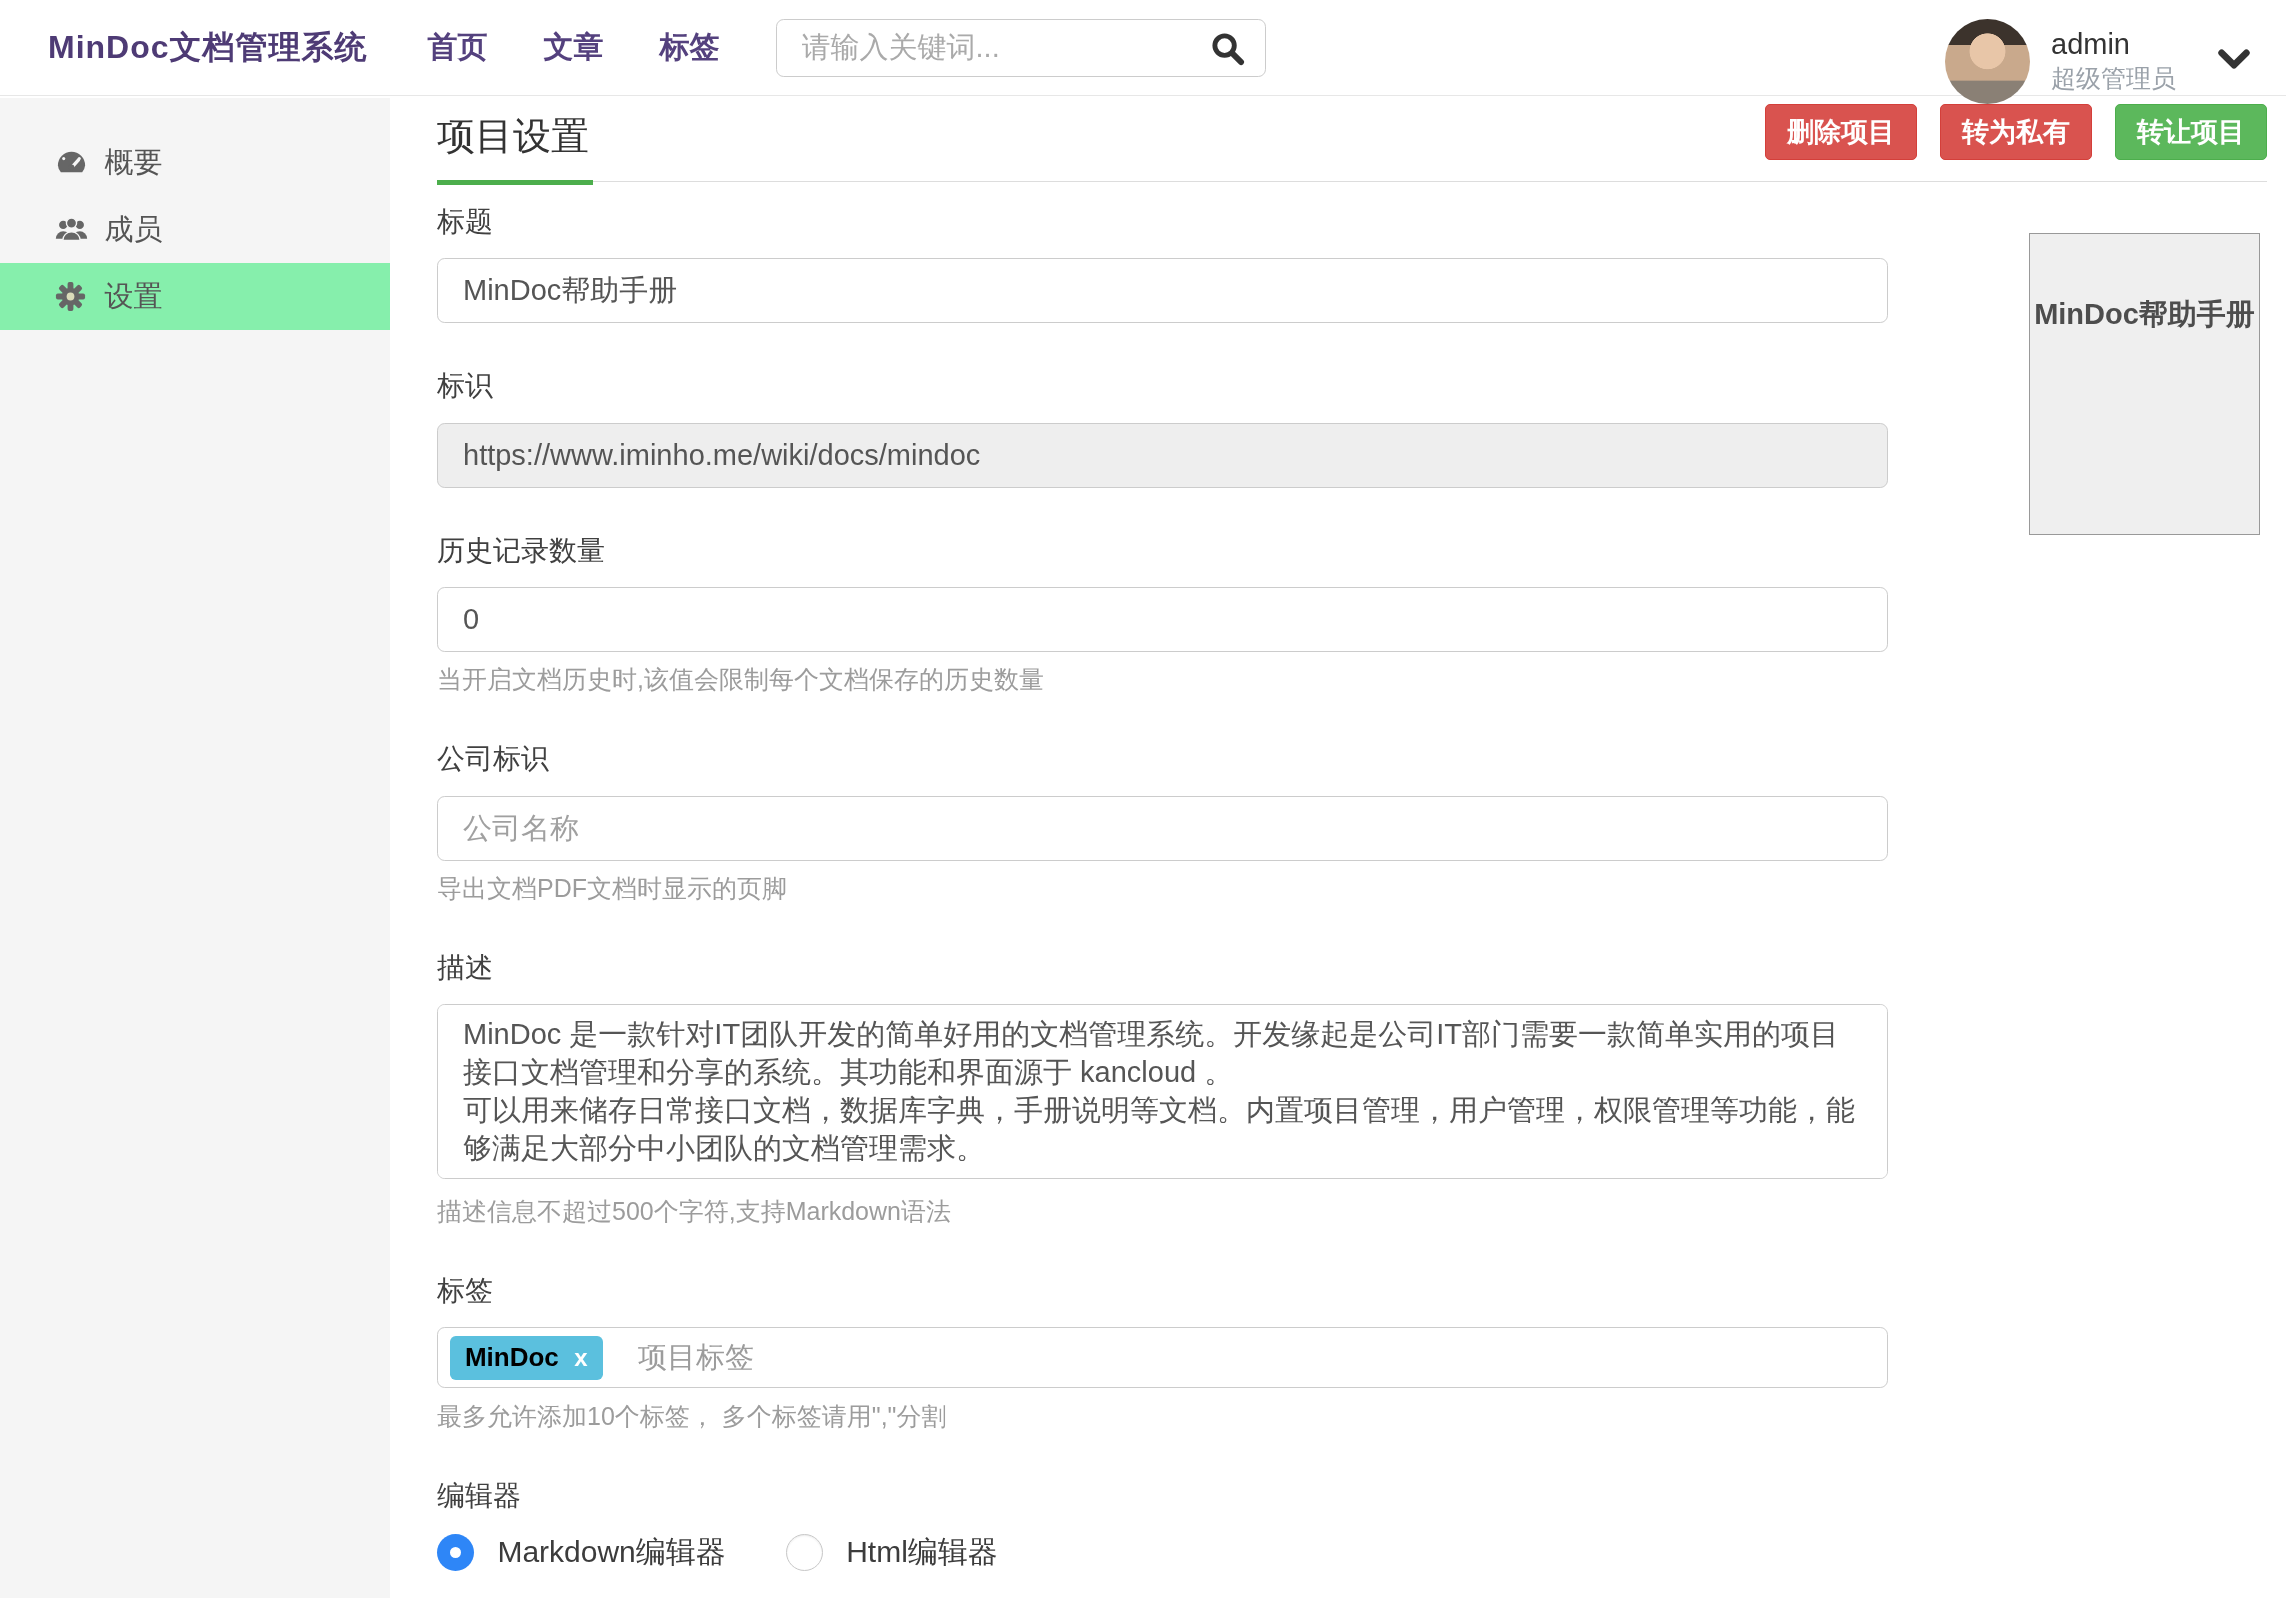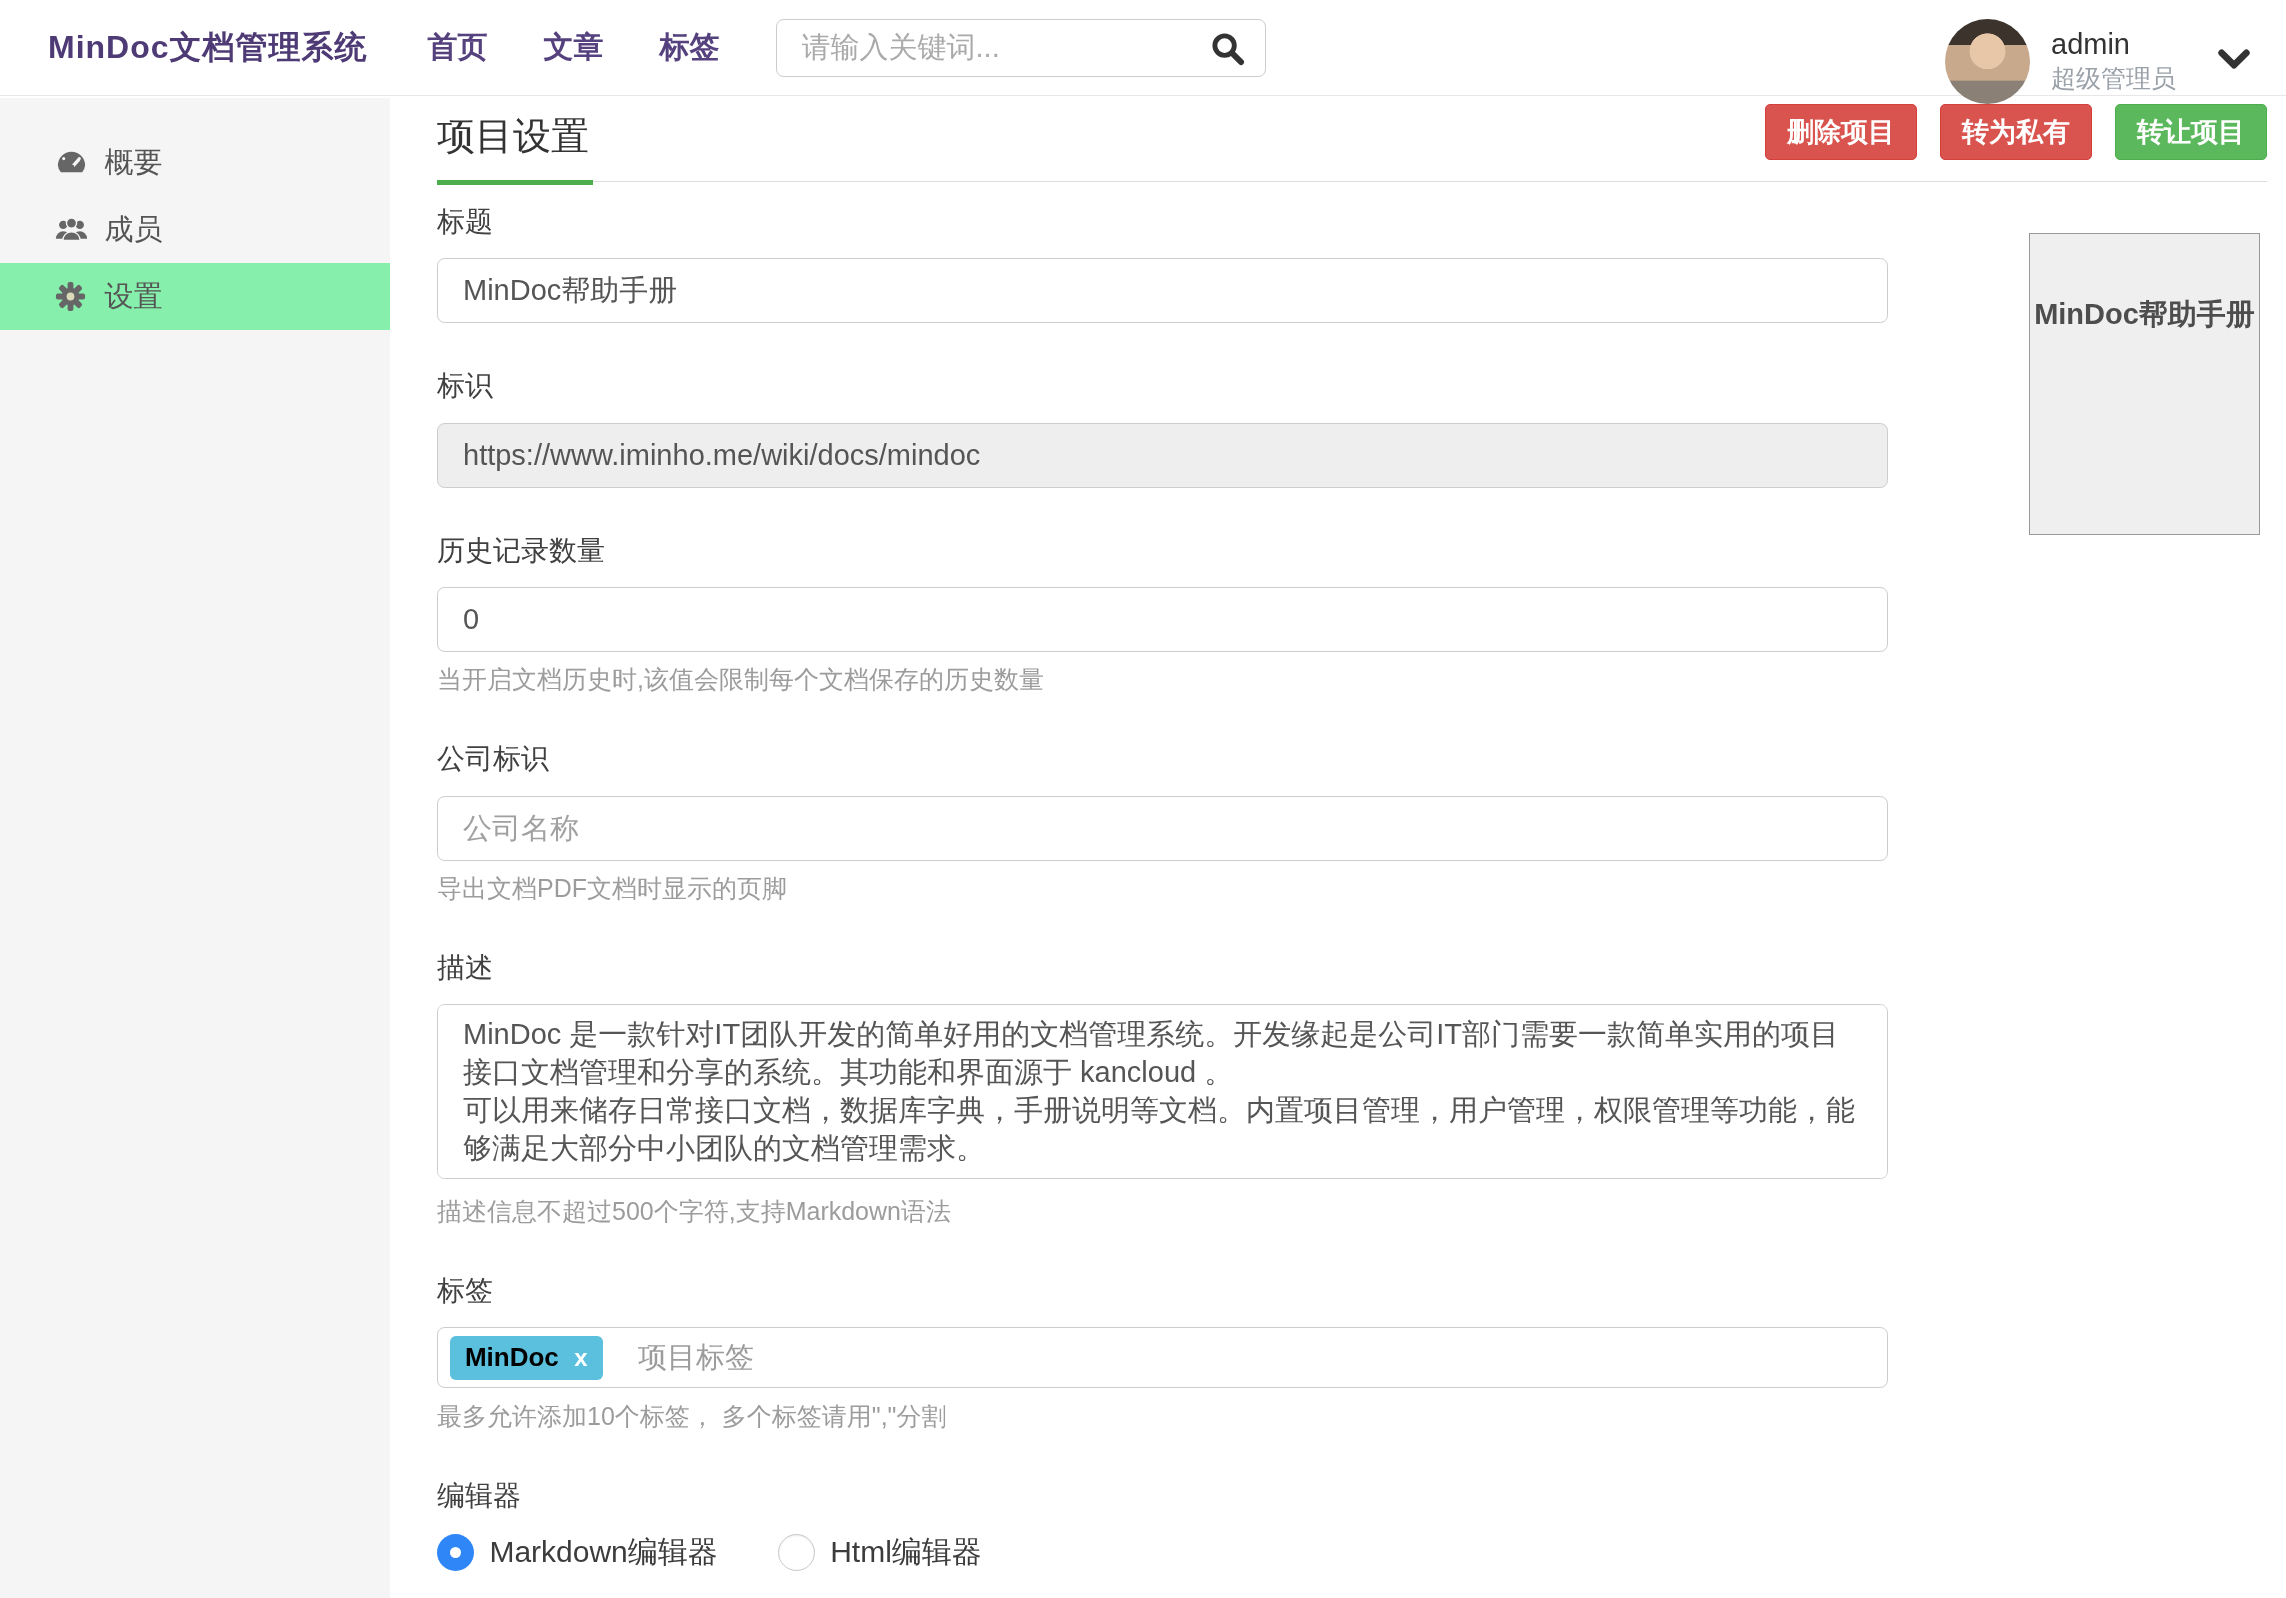--- a/index.html
+++ b/index.html
@@ -68,21 +68,21 @@
 
   .tag-input { width: 1451px; height: 61px; border: 1.9px solid #ccc; border-radius: 7.7px;
     display: flex; align-items: center; padding: 0 11.5px; cursor: text; }
   .tag-pill { background: #5bc0de; border-radius: 5.8px; height: 44px; display: inline-flex; align-items: center;
     padding: 0 15.4px; cursor: pointer; }
   .tag-text { color: #000000; font-weight: bold; font-size: 26px; }
   .tag-x { color: #fff; font-weight: bold; font-size: 24px; margin-left: 15.4px; }
   .tag-placeholder { font-size: 29px; color: #9c9c9c; margin-left: 35px; }
 
   .radio-row { display: flex; align-items: center; margin-top: 13.4px; }
-  .radio-opt { display: flex; align-items: center; margin-right: 60px; cursor: pointer; }
+  .radio-opt { display: flex; align-items: center; margin-right: 60px; cursor: pointer; gap: 8px; }
   .radio-circle { width: 37px; height: 37px; border-radius: 50%; margin-right: 15.4px; position: relative; }
   .radio-circle.checked { background: #2e86f7; }
   .radio-circle.checked::after { content: ""; position: absolute; left: 12.5px; top: 12.5px;
     width: 11.5px; height: 11.5px; border-radius: 50%; background: #fff; }
   .radio-circle.unchecked { background: #fff; border: 1.9px solid #c8c8c8; box-shadow: inset 0 1px 1.9px rgba(0,0,0,.08); }
   .radio-label { font-size: 30px; color: #3c3c3c; }
 
   .cover-box { position: absolute; left: 1639px; top: 135px; width: 231px; height: 302px;
     background: #efefef; border: 1.9px solid #999; text-align: center; padding-top: 61px; }
   .cover-title { font-size: 29px; font-weight: bold; color: #4d4d4d; letter-spacing: 0; }

